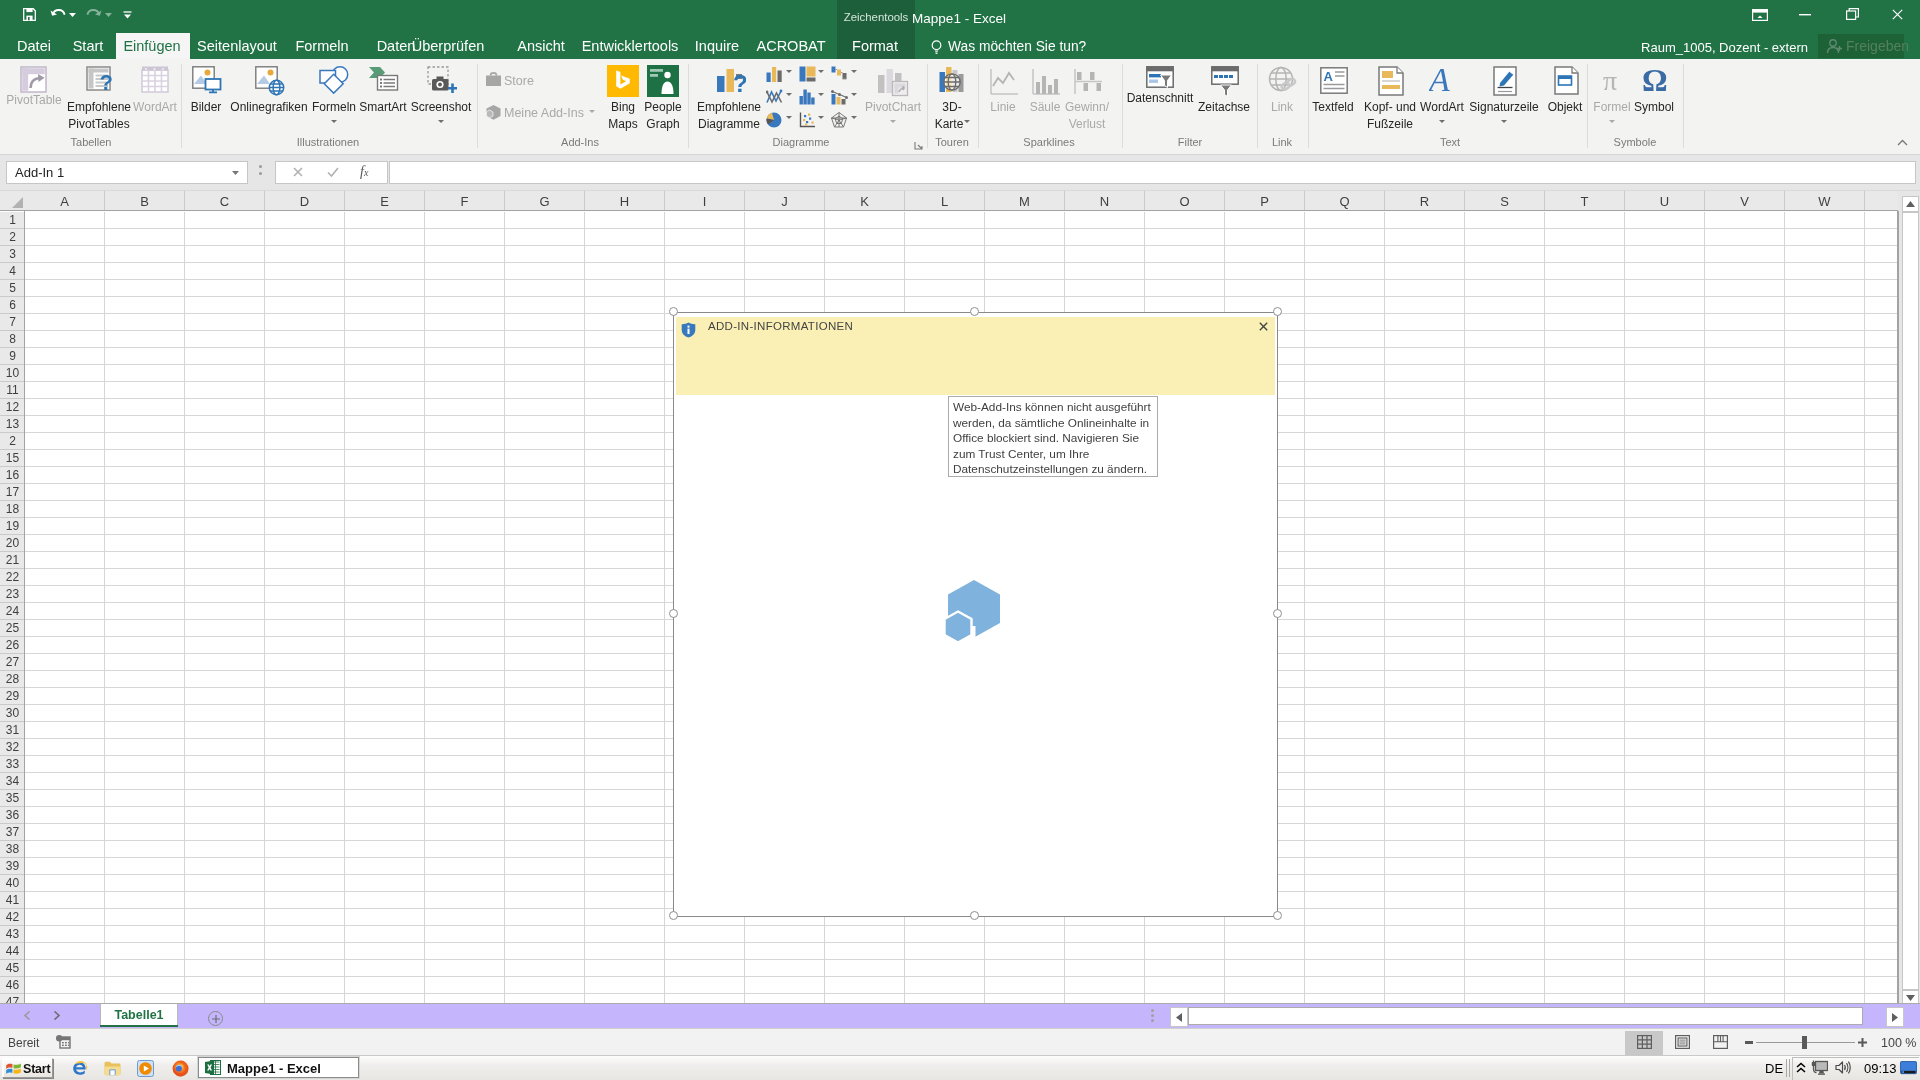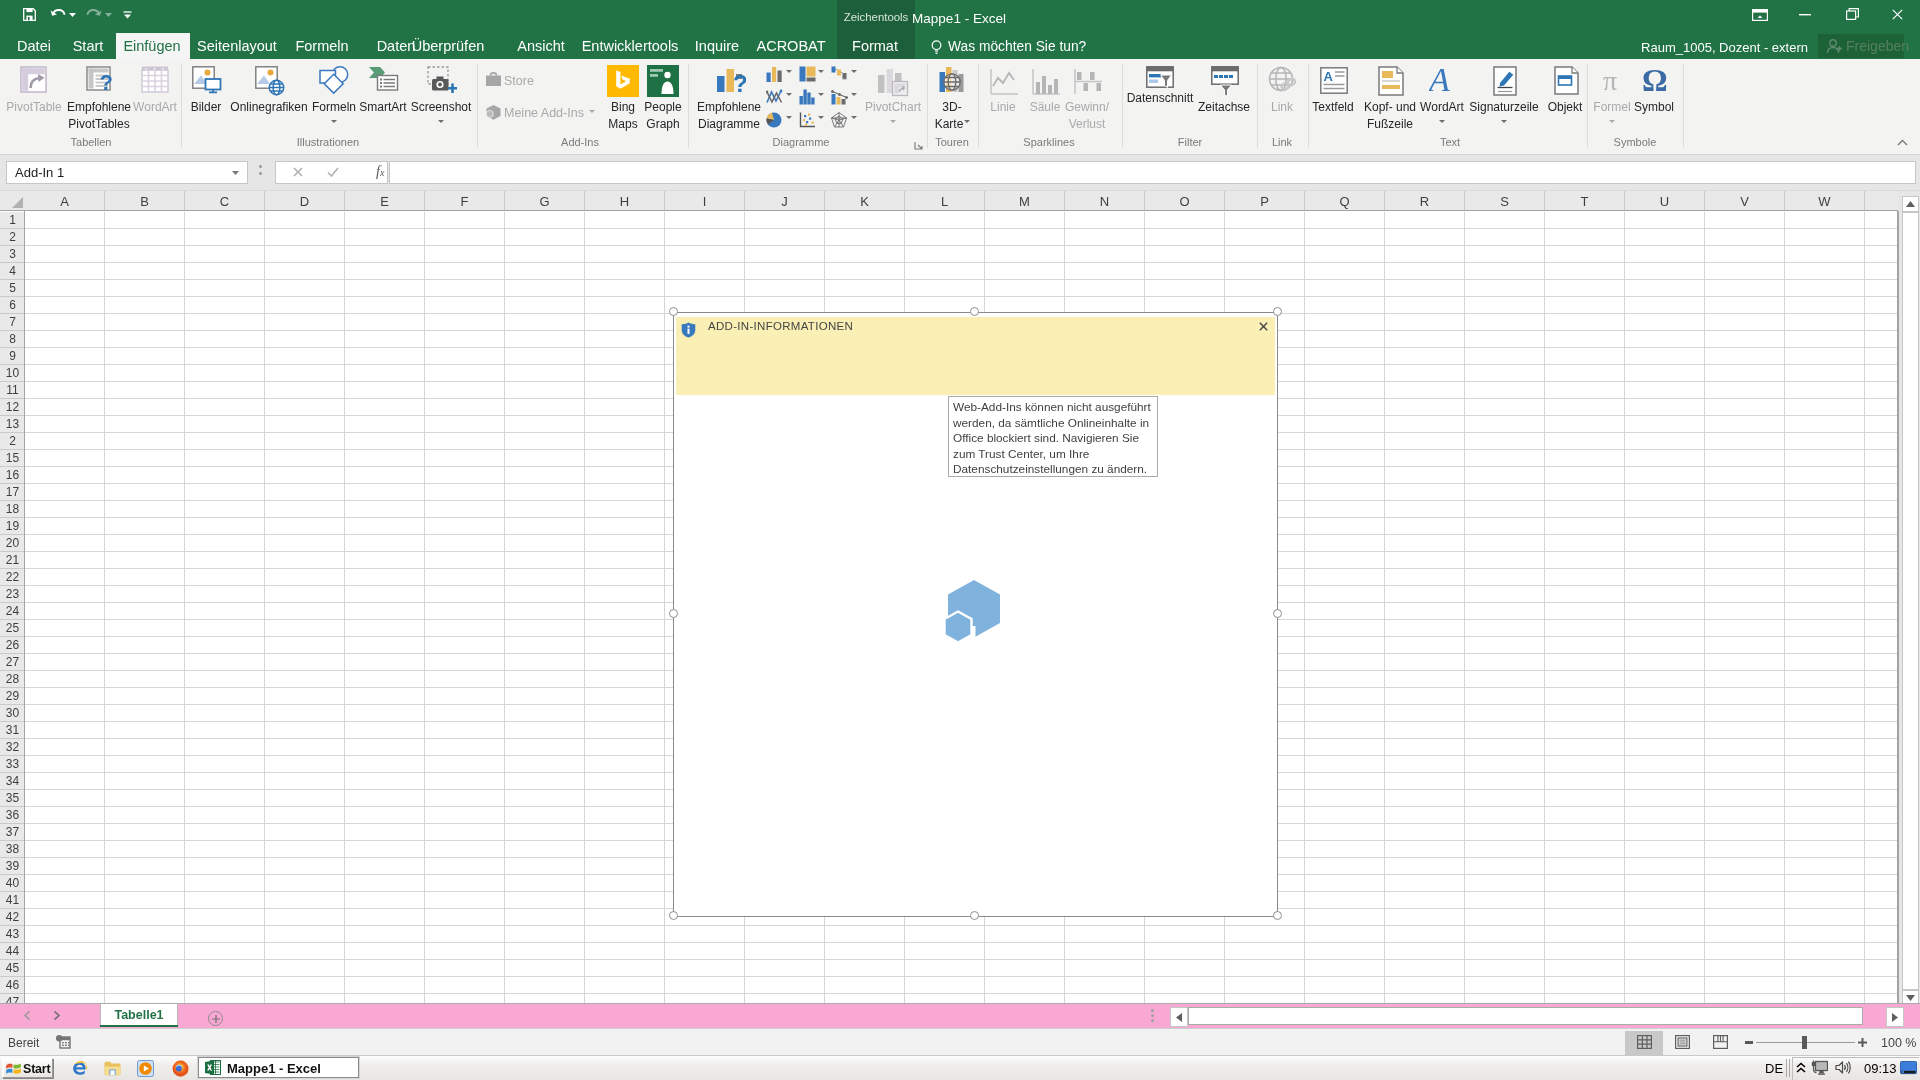--- a/index.html
+++ b/index.html
@@ -32,21 +32,21 @@
     repeating-linear-gradient(to right,transparent 0px,transparent 79px,#d6d6d6 79px,#d6d6d6 80px),
     repeating-linear-gradient(to bottom,transparent 0px,transparent 16px,#d6d6d6 16px,#d6d6d6 17px),#fff;}
   #headline{left:0;top:209.5px;width:1898px;height:1.5px;background:#a3a3a3;}
   #rowline{left:24px;top:211px;width:1.5px;height:792px;background:#a3a3a3;}
   
   #addin{left:673px;top:311.5px;width:603px;height:603px;border:1px solid #8a8a8a;background:#fff;}
   #banner{left:2px;top:4px;width:599px;height:78px;background:#faf0b5;}
   .hnd{position:absolute;width:9px;height:9px;border-radius:50%;background:#fff;border:1.5px solid #8f8f8f;box-sizing:border-box;}
   #tooltip{left:948px;top:396px;width:210px;height:81px;background:#fff;border:1px solid #ababab;font-size:11.8px;color:#3f3f3f;line-height:15.6px;padding:3px 0 0 4px;box-sizing:border-box;white-space:nowrap;}
   
-  #tabbar{left:0;top:1003px;width:1920px;height:25px;background:#f9a8d4;border-top:1px solid #ababab;box-sizing:border-box;}
+  #tabbar{left:0;top:1003px;width:1920px;height:25px;background:#c4b5fd;border-top:1px solid #ababab;box-sizing:border-box;}
   #statusbar{left:0;top:1028px;width:1920px;height:27px;background:#f2f2f2;border-top:1px solid #d0d0d0;box-sizing:border-box;}
   #taskbar{left:0;top:1055px;width:1920px;height:25px;background:linear-gradient(#fdfdfd,#f0eeec 40%,#e8e6e2);border-top:1px solid #c9c9c9;box-sizing:border-box;}
   .stxt{font-size:12px;color:#444;}
 </style>
 </head>
 <body>
 
 <div class="abs" id="titlebar"></div>
 <div class="abs" id="zt"></div>
 <svg class="abs" style="left:23px;top:8px;" width="13" height="13" viewBox="0 0 13 13">
@@ -148,21 +148,21 @@
       <path d="M1 6 L5.5 1.5 L10 6" stroke="#777" stroke-width="1.3" fill="none"></path>
     </svg>
 
   <svg class="icon" style="left:20px;top:7px;" width="28" height="28" viewBox="0 0 28 28">
     <rect x="1" y="1" width="25" height="25" fill="#fff" stroke="#bcb1c6" stroke-width="1.4"></rect>
     <rect x="2.2" y="2.2" width="6" height="22.6" fill="#d5cddd"></rect>
       <rect x="2.2" y="2.2" width="22.6" height="6" fill="#d5cddd"></rect>
     <path d="M10.5 22 C10.5 16 14 12.5 20 12" fill="none" stroke="#a09aa8" stroke-width="2.6"></path>
     <path d="M18 8 L24.5 11.8 L18.5 16 Z" fill="#a09aa8"></path>
   </svg>
-  <div class="blabel gray" style="left:34px;top:41px;">PivotTable</div>
+  <div class="blabel gray" style="left:34px;top:34px;">PivotTable</div>
   <svg class="icon" style="left:86px;top:7px;" width="30" height="28" viewBox="0 0 30 28">
     <rect x="1" y="1" width="23" height="23" fill="#fff" stroke="#8b8b8b" stroke-width="1.5"></rect>
     <rect x="2.5" y="2.5" width="5" height="20" fill="#c6c6c6"></rect>
       <rect x="2.5" y="2.5" width="20" height="4" fill="#c6c6c6"></rect>
     <path d="M9.5 9.5 H22 M9.5 13 H22 M9.5 16.5 H22 M9.5 20 H22" stroke="#c9c9c9" stroke-width="1.8"></path>
     <text x="13.5" y="24" font-family="Liberation Sans" font-size="22" font-weight="bold" fill="#2e75b5">?</text>
   </svg>
   <div class="blabel" style="left:99px;top:41px;">Empfohlene</div>
   <div class="blabel" style="left:99px;top:58px;">PivotTables</div>
   <svg class="icon" style="left:141px;top:7px;" width="28" height="28" viewBox="0 0 28 28">
@@ -478,21 +478,21 @@
   </div>
   <div style="position:absolute;left:259px;top:10px;width:3px;height:3px;background:#9a9a9a;border-radius:50%;"></div>
   <div style="position:absolute;left:259px;top:17px;width:3px;height:3px;background:#9a9a9a;border-radius:50%;"></div>
   <div class="wbox" style="left:275px;top:6px;width:111px;height:21px;">
     <svg style="position:absolute;left:17px;top:5px;" width="10" height="10" viewBox="0 0 10 10">
         <path d="M1 1 L9 9 M9 1 L1 9" stroke="#b1b1b1" stroke-width="1.6"></path>
       </svg>
     <svg style="position:absolute;left:51px;top:5px;" width="12" height="10" viewBox="0 0 12 10">
         <path d="M1 5.5 L4.5 9 L11 1" stroke="#b1b1b1" stroke-width="1.6" fill="none"></path>
       </svg>
-    <span style="position:absolute;left:84px;top:2px;font-family:'Liberation Serif',serif;font-style:italic;font-size:14px;color:#555;margin-left:16px;">f<span style="font-size:10px;">x</span></span>
+    <span style="position:absolute;left:84px;top:2px;font-family:'Liberation Serif',serif;font-style:italic;font-size:14px;color:#555;">f<span style="font-size:10px;">x</span></span>
   </div>
   <div class="wbox" style="left:389px;top:6px;width:1525px;height:21px;"></div>
 </div>
 
 <div class="abs" id="corner"></div>
 <svg class="abs" style="left:12px;top:197px;" width="11" height="11" viewBox="0 0 11 11">
     <path d="M11 0 L11 11 L0 11 Z" fill="#b2b2b2"></path>
   </svg>
 <div class="abs" id="colhead">
     <div class="ch">A</div>

